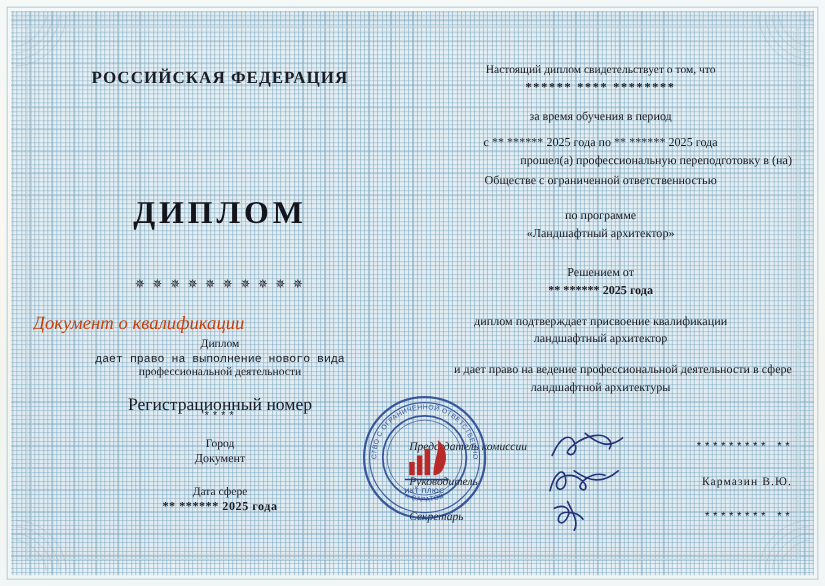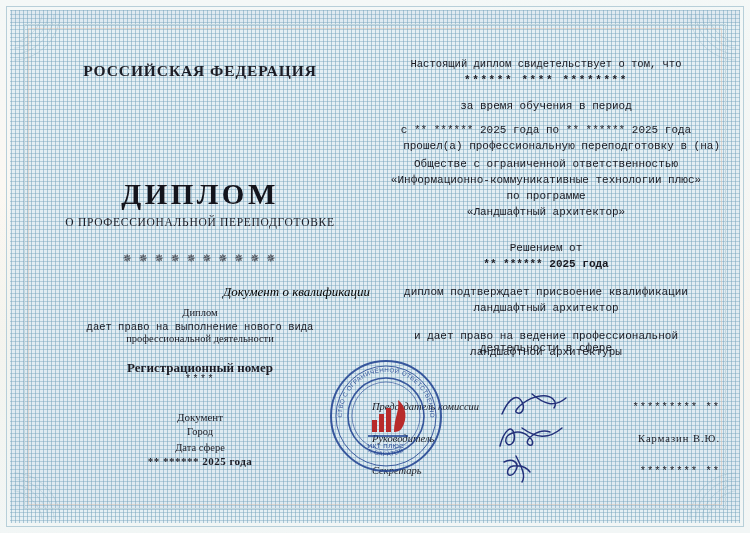--- a/index.html
+++ b/index.html
@@ -132,67 +132,67 @@
     font-family: "Liberation Serif", serif;
     font-size: 11px;
     letter-spacing: 2px;
     color: #2a2a33;
   }
   .doc-qual {
     position: absolute;
     top: 254px;
     left: 0;
     width: 340px;
-    text-align: right;
+    text-align: left;
     font-family: "Liberation Serif", serif;
     font-style: italic;
-    font-size: 13px;
-    color: #000000;
+    font-size: 17px;
+    color: #c2410c;
   }
   .left-block {
     position: absolute;
     left: 0;
     width: 340px;
     text-align: center;
     font-family: "Liberation Serif", serif;
     color: #1b1b24;
   }
   .lb-diplom   { top: 277px; font-size: 10.5px; }
   .lb-right1   { top: 291px; font-size: 10.5px; font-family: Liberation Mono, monospace; }
   .lb-right2   { top: 303px; font-size: 10.5px; }
-  .lb-reg      { top: 330px; font-size: 13px; font-weight: bold; }
+  .lb-reg      { top: 330px; font-size: 16px; }
   .lb-regnum   { top: 344px; font-size: 10px; letter-spacing: 1.5px; }
-  .lb-gorod    { top: 368px; font-size: 10.5px; margin-top: 28px; }
+  .lb-gorod    { top: 368px; font-size: 10.5px; }
   .lb-city     { top: 381px; font-size: 11px; }
   .lb-datelbl  { top: 412px; font-size: 10.5px; }
   .lb-dateval  { top: 425px; font-size: 11px; font-weight: bold; letter-spacing: 0.5px; }
 
   
   .r-line {
     position: absolute;
     left: 0;
     width: 348px;
     text-align: center;
-    font-family: Liberation Mono, monospace;
+    font-family: Liberation Serif, serif;
     color: #1a1a22;
   }
   .r-intro   { top: 28px;  font-size: 10.5px; }
   .r-fio     { top: 44px;  font-size: 11px; letter-spacing: 1.6px; font-weight: bold; }
   .r-period  { top: 70px;  font-size: 11px; }
   .r-dates   { top: 94px;  font-size: 11px; }
   .r-passed  { top: 110px; font-size: 11px; text-align: right; }
   .r-org1    { top: 128px; font-size: 11px; }
   .r-org2    { top: 144px; font-size: 11px; }
   .r-progr   { top: 160px; font-size: 11px; }
   .r-prname  { top: 176px; font-size: 11px; }
   .r-decis   { top: 212px; font-size: 11px; }
   .r-decdate { top: 228px; font-size: 11px; font-weight: bold; }
   .r-conf1   { top: 256px; font-size: 11px; }
   .r-conf2   { top: 272px; font-size: 11px; }
-  .r-right1  { top: 300px; font-size: 11px; }
+  .r-right1  { top: 300px; font-size: 11px; text-align: right; }
   .r-right2  { top: 316px; font-size: 11px; }
 
   
   .sig-block {
     position: absolute;
     right: 0;
     top: 362px;
     width: 348px;
     height: 115px;
   }
@@ -355,21 +355,20 @@
     </g>
   </svg>
 
   <div class="plate">
 
     <div class="col-left">
 
       <div class="rf-title">РОССИЙСКАЯ ФЕДЕРАЦИЯ</div>
 
       <div class="diplom-word">ДИПЛОМ</div>
-      <div class="diplom-sub">О ПРОФЕССИОНАЛЬНОЙ ПЕРЕПОДГОТОВКЕ</div>
 
       <div class="stars-row">✵ ✵ ✵ ✵ ✵ ✵ ✵ ✵ ✵ ✵</div>
 
       <div class="doc-qual">Документ о квалификации</div>
 
       <div class="left-block lb-diplom">Диплом</div>
       <div class="left-block lb-right1">дает право на выполнение нового вида</div>
       <div class="left-block lb-right2">профессиональной деятельности</div>
 
       <div class="left-block lb-reg">Регистрационный номер</div>
@@ -385,21 +384,20 @@
     <div class="col-right">
 
       <div class="r-line r-intro">Настоящий диплом свидетельствует о том, что</div>
       <div class="r-line r-fio">****** **** ********</div>
 
       <div class="r-line r-period">за время обучения в период</div>
       <div class="r-line r-dates">с ** ****** 2025 года по ** ****** 2025 года</div>
       <div class="r-line r-passed">прошел(а) профессиональную переподготовку в (на)</div>
 
       <div class="r-line r-org1">Обществе с ограниченной ответственностью</div>
-      <div class="r-line r-org2">«Информационно-коммуникативные технологии плюс»</div>
       <div class="r-line r-progr">по программе</div>
       <div class="r-line r-decis">Решением от</div>
 
       <div class="r-line r-prname">«Ландшафтный архитектор»</div>
       <div class="r-line r-decdate">** ****** 2025 года</div>
 
       <div class="r-line r-conf1">диплом подтверждает присвоение квалификации</div>
       <div class="r-line r-conf2">ландшафтный архитектор</div>
 
       <div class="r-line r-right1">и дает право на ведение профессиональной деятельности в сфере</div>

